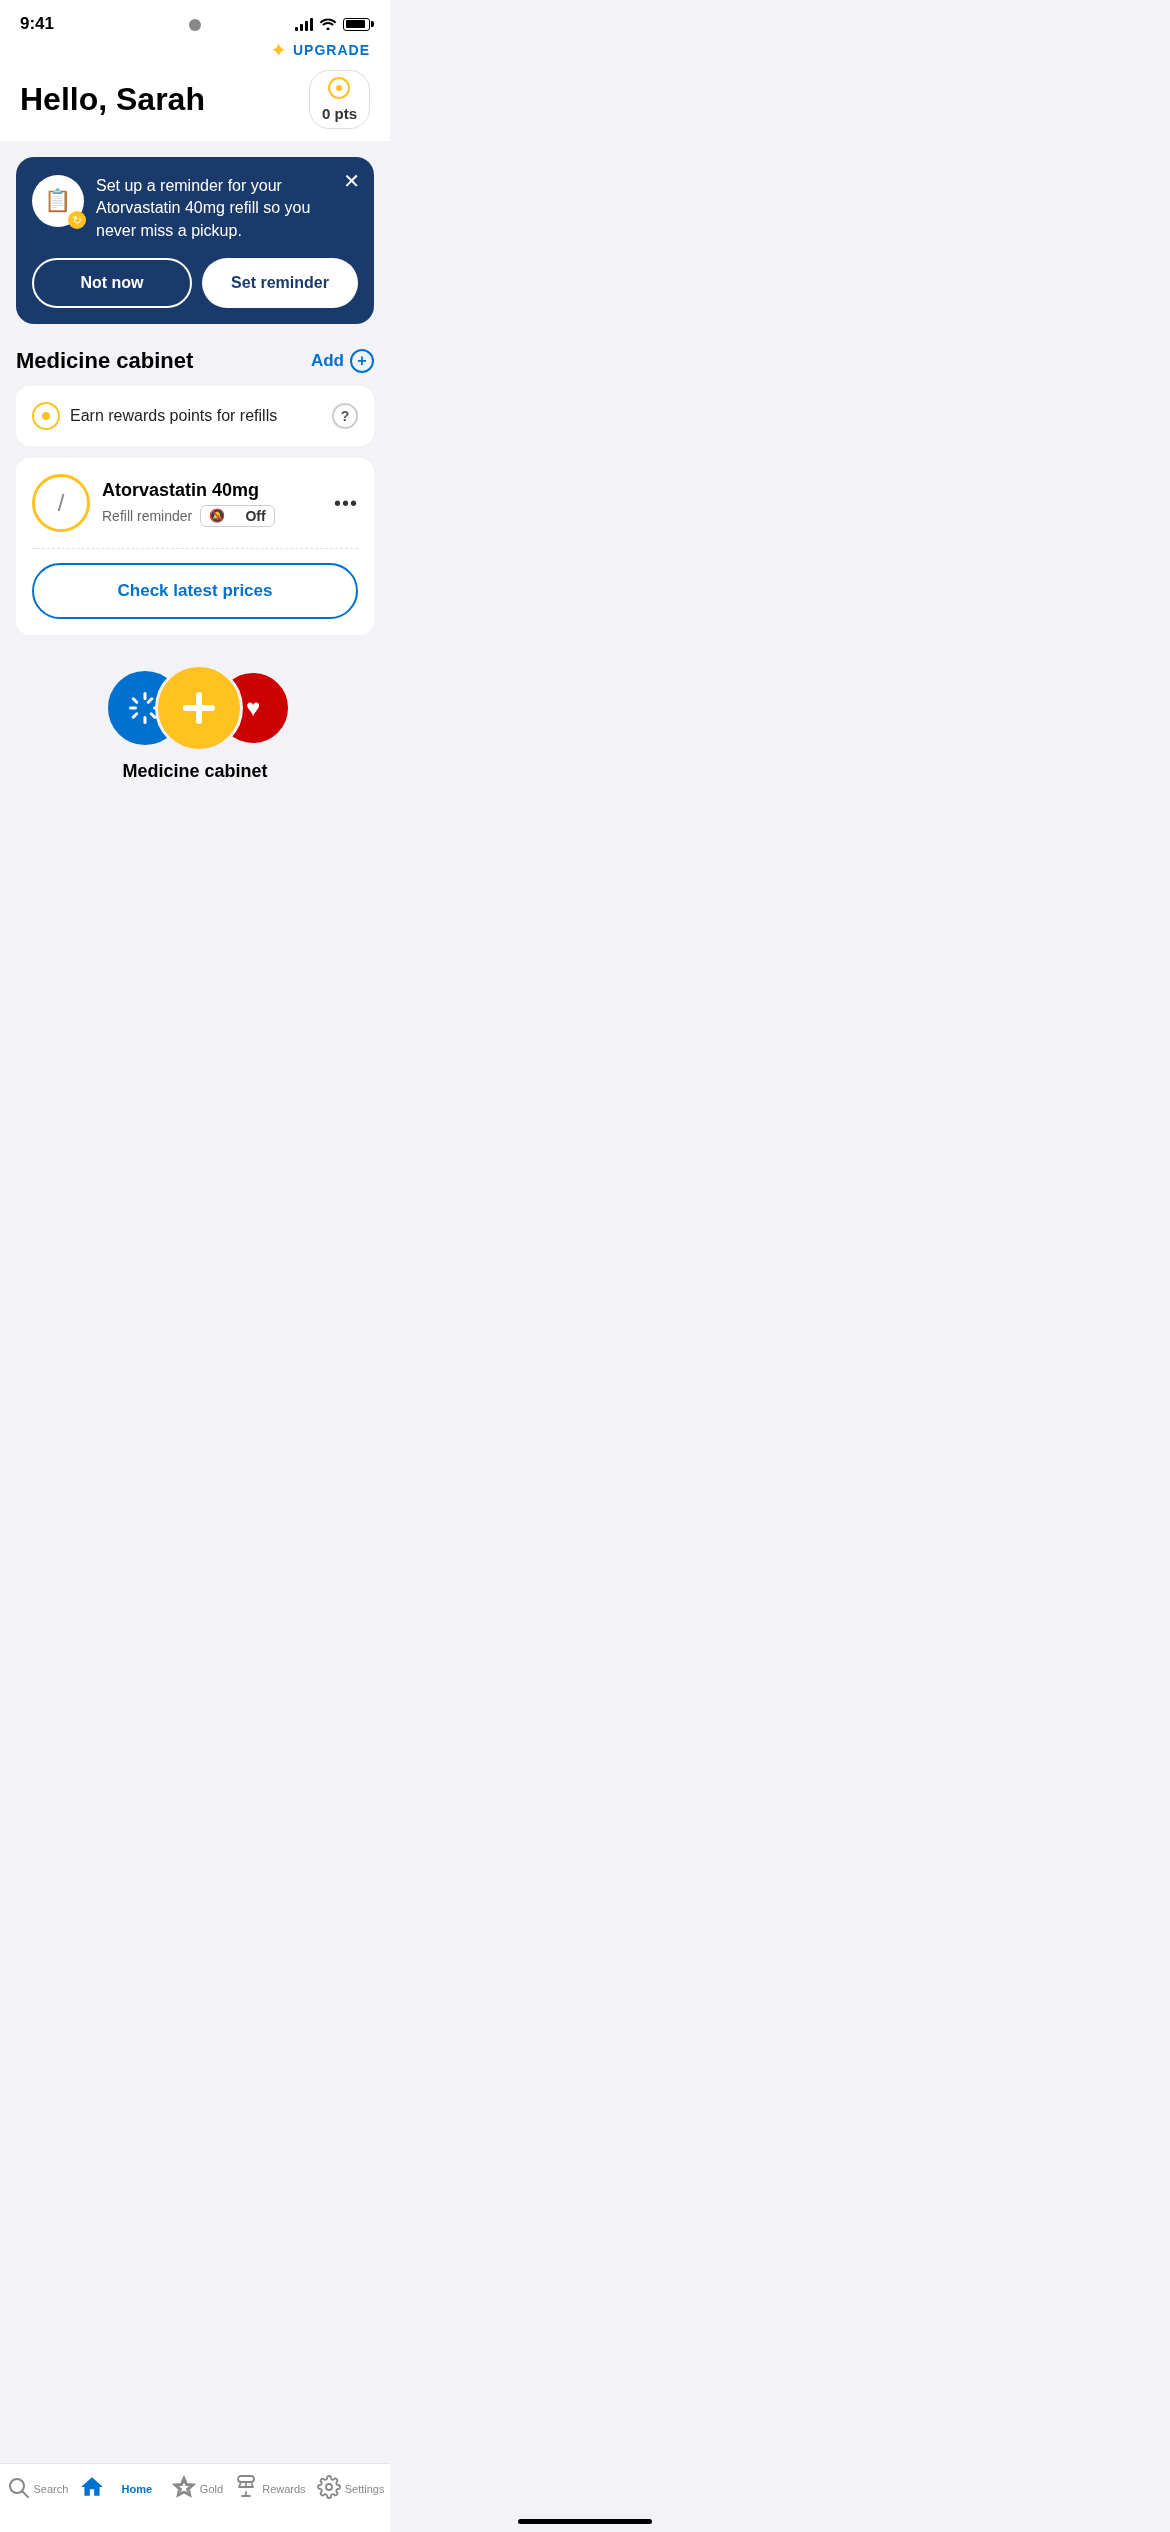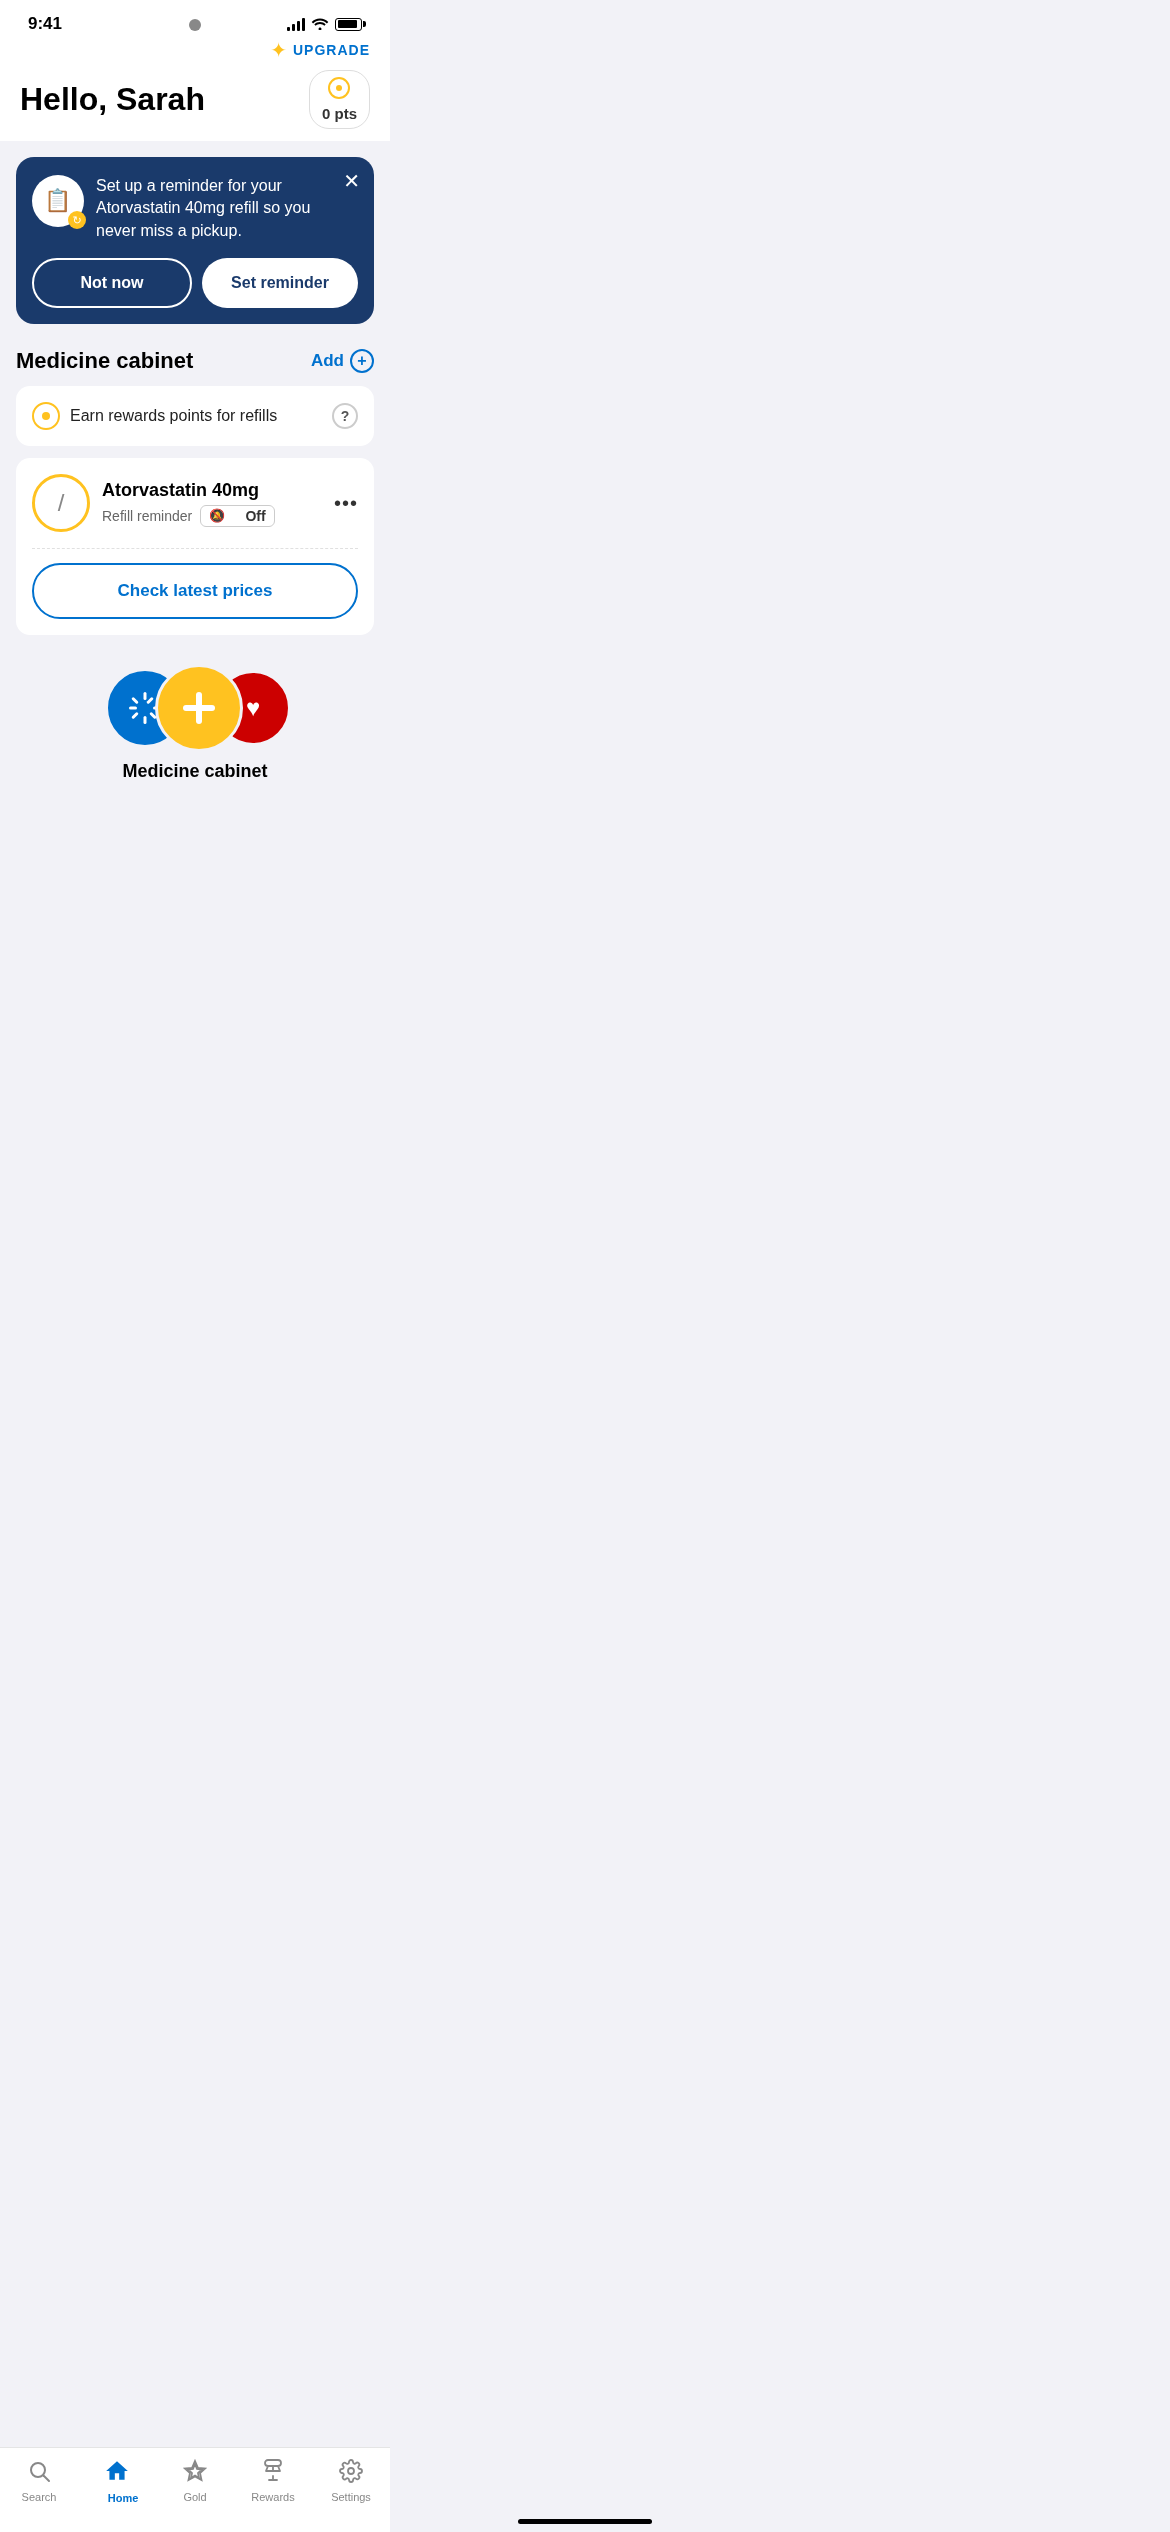--- a/index.html
+++ b/index.html
@@ -13,21 +13,21 @@
       overflow-x: hidden;
       position: relative;
     }
 
     
     .status-bar {
       background: white;
       display: flex;
       justify-content: space-between;
       align-items: center;
-      padding: 14px 28px 4px;
+      padding: 14px 20px 4px;
       position: relative;
       gap: 16px;
     }
     .status-time {
       font-size: 17px;
       font-weight: 600;
       color: #000;
     }
     .status-icons {
       display: flex;
@@ -498,21 +498,21 @@
       width: 390px;
       background: white;
       border-top: 1px solid #e5e5e5;
       display: flex;
       justify-content: space-around;
       align-items: center;
       padding: 10px 0 28px;
     }
     .nav-item {
       display: flex;
-      flex-direction: column;
+      flex-direction: row;
       align-items: center;
       gap: 4px;
       cursor: pointer;
       min-width: 60px;
       justify-content: flex-end;
     }
     .nav-icon {
       font-size: 24px;
       color: #888;
       line-height: 1;

